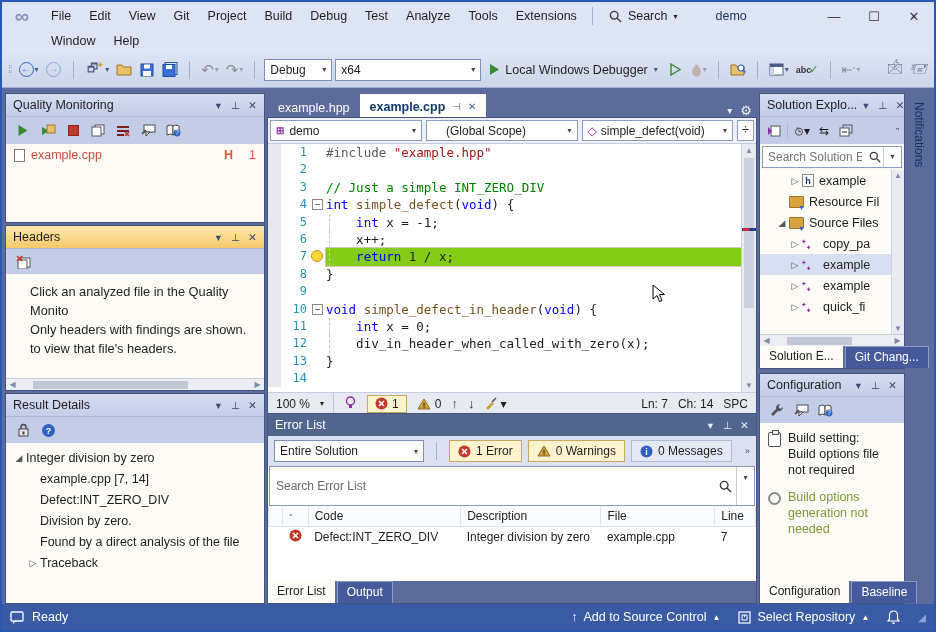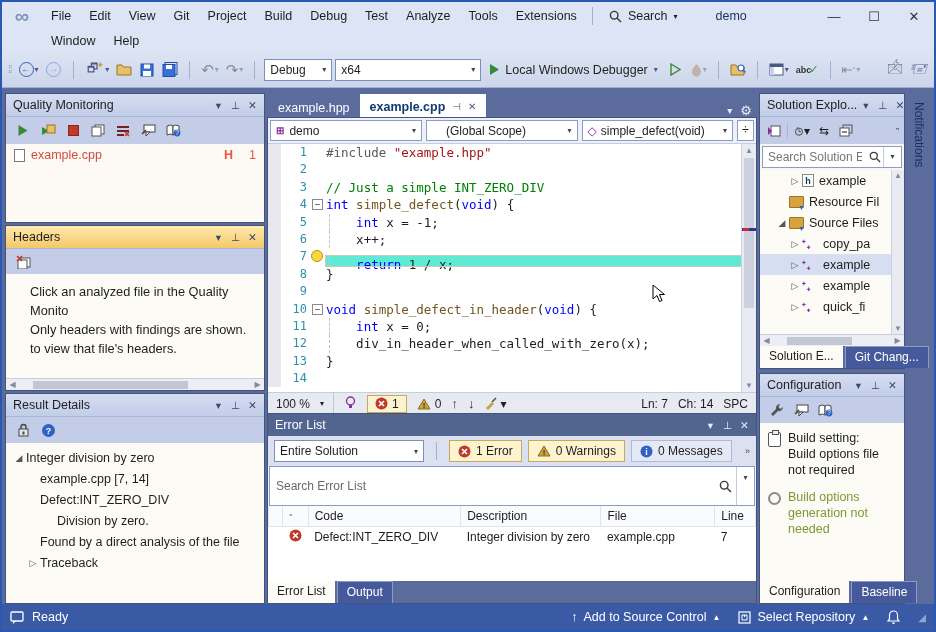--- a/index.html
+++ b/index.html
@@ -67,21 +67,21 @@
   .codewrap{flex:1;display:flex;overflow:hidden;}
   .codelines{flex:1;overflow:hidden;position:relative;background:#fff;}
   .crow{display:flex;height:17.4px;line-height:17.4px;font-family:"DejaVu Sans Mono",monospace;font-size:12.5px;white-space:pre;}
   .bpmargin{width:13px;background:#e8e8ee;flex:0 0 auto;}
   .lnum{width:30px;flex:0 0 auto;text-align:right;padding-right:4px;color:#2b91af;font-family:"DejaVu Sans Mono",monospace;font-size:12px;}
   .glyph{width:15px;flex:0 0 auto;position:relative;}
   .fold{position:absolute;left:1px;top:3px;width:11px;height:11px;border:1px solid #8a8a8a;background:#fff;color:#333;
         font-size:9px;line-height:9px;text-align:center;}
   .bulb{position:absolute;left:0px;top:2px;width:12px;height:12px;border-radius:50%;background:#fcd838;border:1px solid #b09020;}
   .ctext{flex:1;position:relative;}
-  .crow.hl .ctext{background:#5eead4;outline:1px solid #cbcab4;margin-top:8px;}
+  .crow.hl .ctext{background:#84cc16;outline:1px solid #cbcab4;}
   .guideline{position:absolute;left:3px;top:0;bottom:0;border-left:1px dashed #c4c4c4;}
   .tk-pp{color:#5a5a5a}.tk-str{color:#a31515}.tk-com{color:#008000}.tk-kw{color:#0000ff}.tk-fn{color:#74531f}.tk-pl{color:#1e1e1e}
   .vscroll{width:15px;flex:0 0 auto;background:#e9ebf2;border-left:1px solid #cdd2e0;position:relative;}
   .vthumb{position:absolute;left:2px;right:2px;top:14px;height:150px;background:#cdd1de;}
   .err-mark{position:absolute;left:0;right:0;top:84px;height:3px;background:#273b8f;}
   .err-mark:before{content:"";position:absolute;left:1px;top:0;width:6px;height:3px;background:#c82a3c;}
   .varrow{position:absolute;left:0;right:0;text-align:center;font-size:8px;color:#7f8aa6;}
   .editstatus{height:22px;flex:0 0 auto;background:#e8eaf2;border-top:1px solid #c5cde2;display:flex;align-items:center;gap:10px;padding:0 8px;font-size:12px;}
   .zoombox{display:flex;align-items:center;gap:10px;width:58px;border-right:1px solid #c0c6da;height:100%;}
   .errbadge{display:flex;align-items:center;gap:4px;background:#fdf3cf;border:1px solid #c9a75c;padding:1px 7px;height:18px;}
@@ -400,21 +400,21 @@
           <span>Integer division by zero</span>
         </div>
         <div class="trow" style="padding-left: 20px;">
           <span class="arrow"></span>
           <span>example.cpp [7, 14]</span>
         </div>
         <div class="trow" style="padding-left: 20px;">
           <span class="arrow"></span>
           <span>Defect:INT_ZERO_DIV</span>
         </div>
-        <div class="trow" style="padding-left: 20px; margin-left: 17px;">
+        <div class="trow" style="padding-left: 20px;">
           <span class="arrow"></span>
           <span>Division by zero.</span>
         </div>
         <div class="trow" style="padding-left: 20px;">
           <span class="arrow"></span>
           <span>Found by a direct analysis of the file</span>
         </div>
         <div class="trow" style="padding-left: 20px;">
           <span class="arrow">▷</span>
           <span>Traceback</span>

